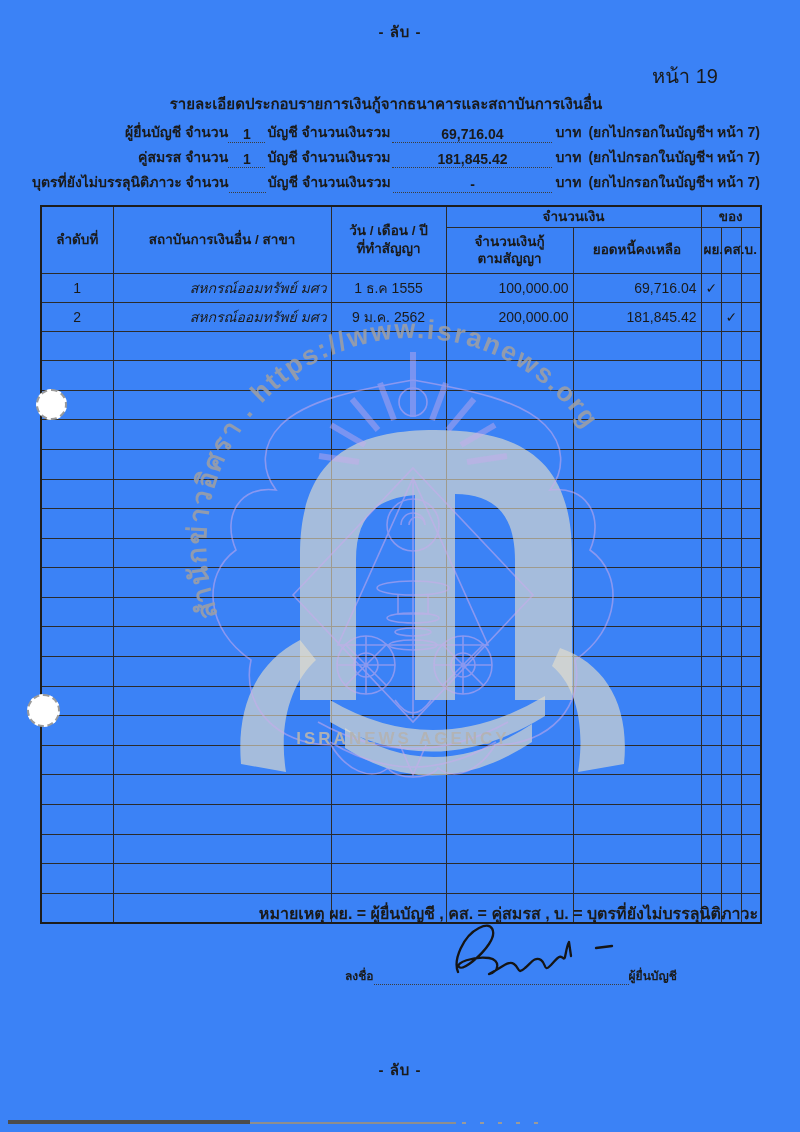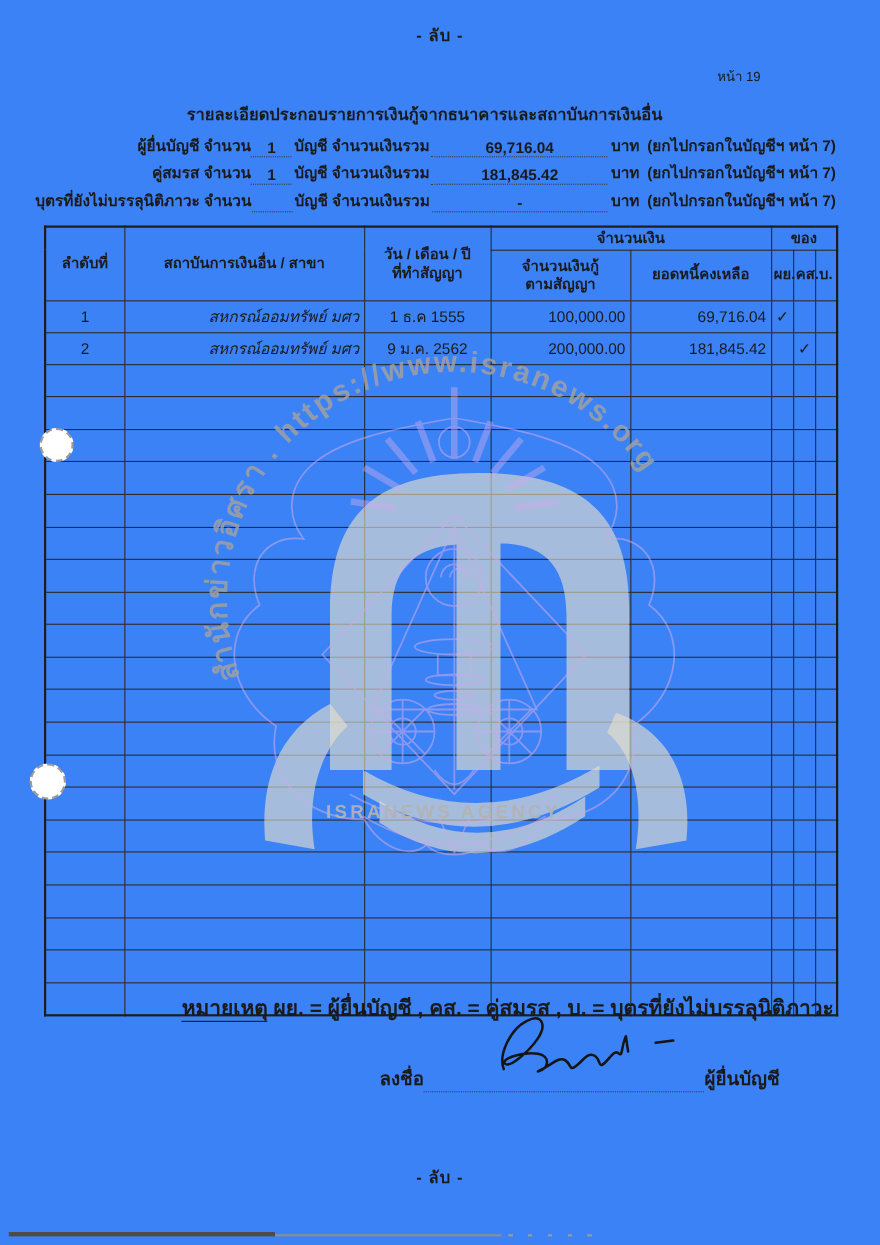--- a/index.html
+++ b/index.html
@@ -4,21 +4,21 @@
 <style>
   html,body{margin:0;padding:0;background:#ffffff;}
   .page{
     position:relative;width:800px;height:1132px;background:#3b82f6;
     font-family:"Liberation Sans", sans-serif;color:#1a1a1a;overflow:hidden;
   }
   
   .secret{position:absolute;width:100%;text-align:center;font-size:15px;font-weight:700;letter-spacing:1px;}
   .secret-top{top:20px;}
   .secret-bottom{top:1058px;}
-  .page-num{position:absolute;left:652px;top:60px;font-size:12px;}
+  .page-num{position:absolute;left:652px;top:60px;font-size:20px;}
   .doc-title{position:absolute;top:92px;left:0;width:772px;text-align:center;font-size:15px;font-weight:700;}
 
   
   .summary{position:absolute;top:118px;left:0;width:760px;}
   .sumline{display:flex;align-items:flex-end;height:25px;font-size:14px;font-weight:600;white-space:nowrap;}
   .sumline .lbl{width:243px;text-align:right;padding-left:32px;}
   .dotted{border-bottom:1.5px dotted #3c3c3c;text-align:center;line-height:1.1;}
   .cnt{width:46px;}
   .mid{padding:0 2px;}
   .amt{width:198px;}
@@ -35,23 +35,23 @@
   table.loan td{font-size:14px;height:28px;padding:0 4px;overflow:hidden;white-space:nowrap;}
   td.c0{text-align:center;}
   td.c1{text-align:right;padding-left:9px;font-style:italic;}
   td.c2{text-align:center;}
   td.c3{text-align:right;padding-right:13px;}
   td.c4{text-align:right;padding-right:13px;}
   td.c5,td.c6,td.c7{text-align:center;padding:0;font-size:15px;}
   tr.empty td{height:28.6px;}
 
   
-  .note{position:absolute;top:901px;right:42px;font-size:19px;font-weight:600;white-space:nowrap;z-index:7;}
+  .note{position:absolute;top:901px;right:42px;font-size:16px;font-weight:600;white-space:nowrap;z-index:7;}
   .note .u{border-bottom:1px solid #1a1a1a;padding-bottom:0px;}
-  .signline{position:absolute;top:966px;left:345px;display:flex;align-items:flex-end;font-size:17px;font-weight:600;z-index:7;}
+  .signline{position:absolute;top:966px;left:345px;display:flex;align-items:flex-end;font-size:12px;font-weight:600;z-index:7;}
   .sign-dots{width:255px;border-bottom:1.5px dotted #3c3c3c;height:16px;}
   .sig-svg{position:absolute;left:438px;top:918px;z-index:8;}
 
   
   .hole{position:absolute;background:#fff;border:2px dashed #9b9b9b;border-radius:50%;z-index:6;}
   .hole1{left:36px;top:389px;width:27px;height:27px;}
   .hole2{left:27px;top:694px;width:29px;height:29px;}
 
   
   .wm{position:absolute;left:0;top:0;z-index:5;pointer-events:none;}

